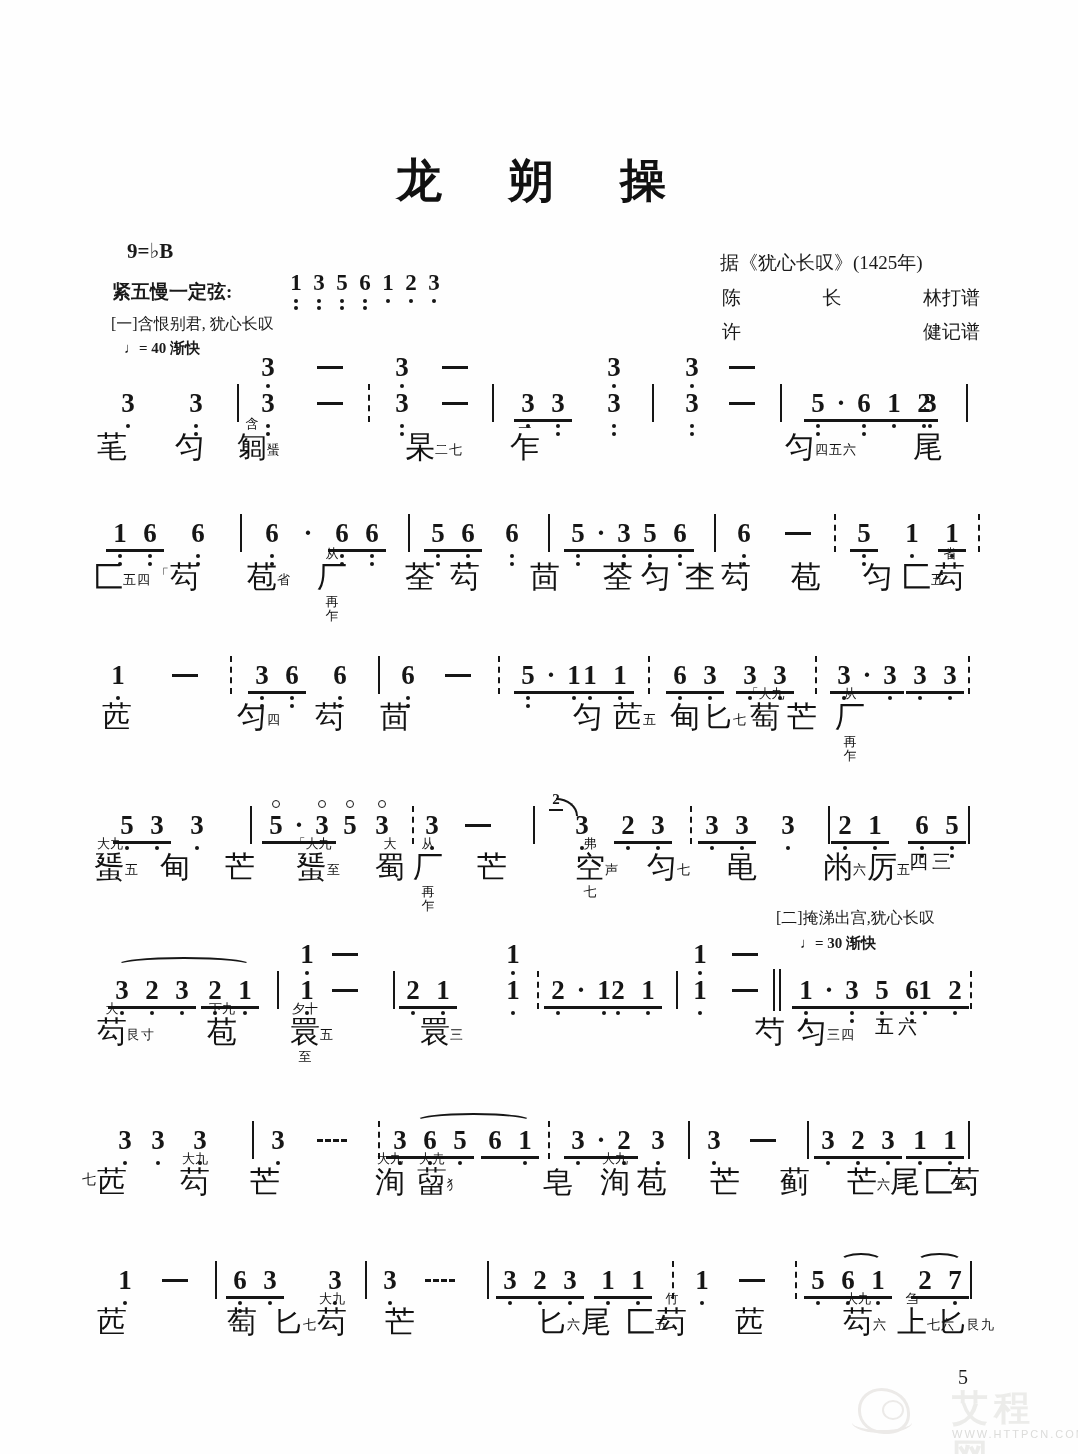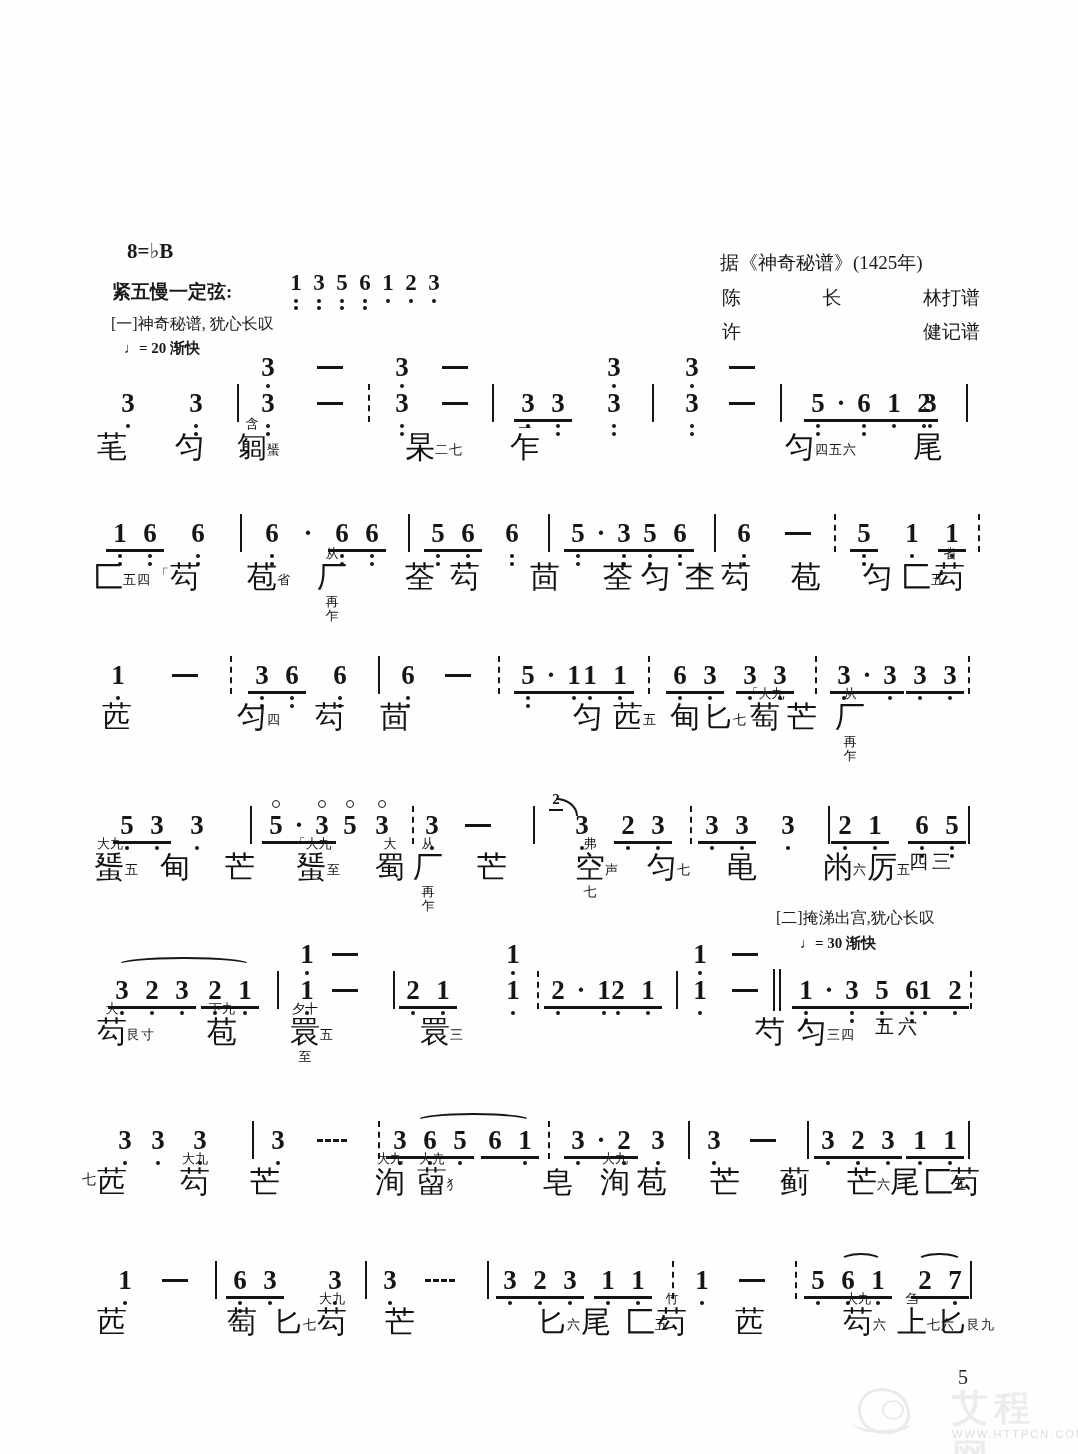--- a/index.html
+++ b/index.html
@@ -40,39 +40,40 @@
   .wmlogo{width:64px;height:52px;}
   .wmc1{position:absolute;left:6px;top:2px;width:46px;height:40px;border:3px solid #eceae8;border-radius:50% 60% 45% 55%;}
   .wmc2{position:absolute;left:0;top:26px;width:60px;height:18px;border-bottom:3px solid #eceae8;border-radius:0 0 50% 50%;}
   .wmc3{position:absolute;left:30px;top:14px;width:18px;height:16px;border:2px solid #eceae8;border-radius:50%;}
 </style>
 </head>
 <body>
 
 <div class="page">
 
-
-  <div class="abs keysig" style="left:127px;top:238px;">8=♭B</div>
-
-  <div class="abs source" style="left:720px;top:250px;">据《神奇秘谱》(1425年)</div>
+  <div class="abs title" style="left:396px;top:150px;">龙朔操</div>
+
+  <div class="abs keysig" style="left:127px;top:238px;">9=♭B</div>
+
+  <div class="abs source" style="left:720px;top:250px;">据《犹心长叹》(1425年)</div>
 
   <div class="abs credit" style="left:722px;top:285px;width:258px;">
     <span>陈</span>
     <span>长</span>
     <span>林打谱</span>
   </div>
   <div class="abs credit" style="left:722px;top:319px;width:258px;">
     <span>许</span>
     <span>健记谱</span>
   </div>
 
   <div class="abs tunelabel" style="left:112px;top:279px;">紧五慢一定弦:</div>
 
-  <div class="abs seclabel" style="left:111px;top:314px;">[一]神奇秘谱, 犹心长叹</div>
-  <div class="abs tempo" style="left:124px;top:339px;">♩= 20 渐快</div>
+  <div class="abs seclabel" style="left:111px;top:314px;">[一]含恨别君, 犹心长叹</div>
+  <div class="abs tempo" style="left:124px;top:339px;">♩= 40 渐快</div>
 
   <div class="abs seclabel" style="left:776px;top:908px;">[二]掩涕出宫,犹心长叹</div>
   <div class="abs tempo" style="left:800px;top:934px;">♩= 30 渐快</div>
 
   <div class="abs" id="music" style="left:0;top:0;width:1078px;height:1454px;">
       <div class="num" style="left: 128px; top: 390px;">3</div>
       <div class="dt" style="left: 126px; top: 424px;"></div>
       <div class="num" style="left: 196px; top: 390px;">3</div>
       <div class="dt" style="left: 194px; top: 424px;"></div>
       <div class="dt" style="left: 194px; top: 432px;"></div>

